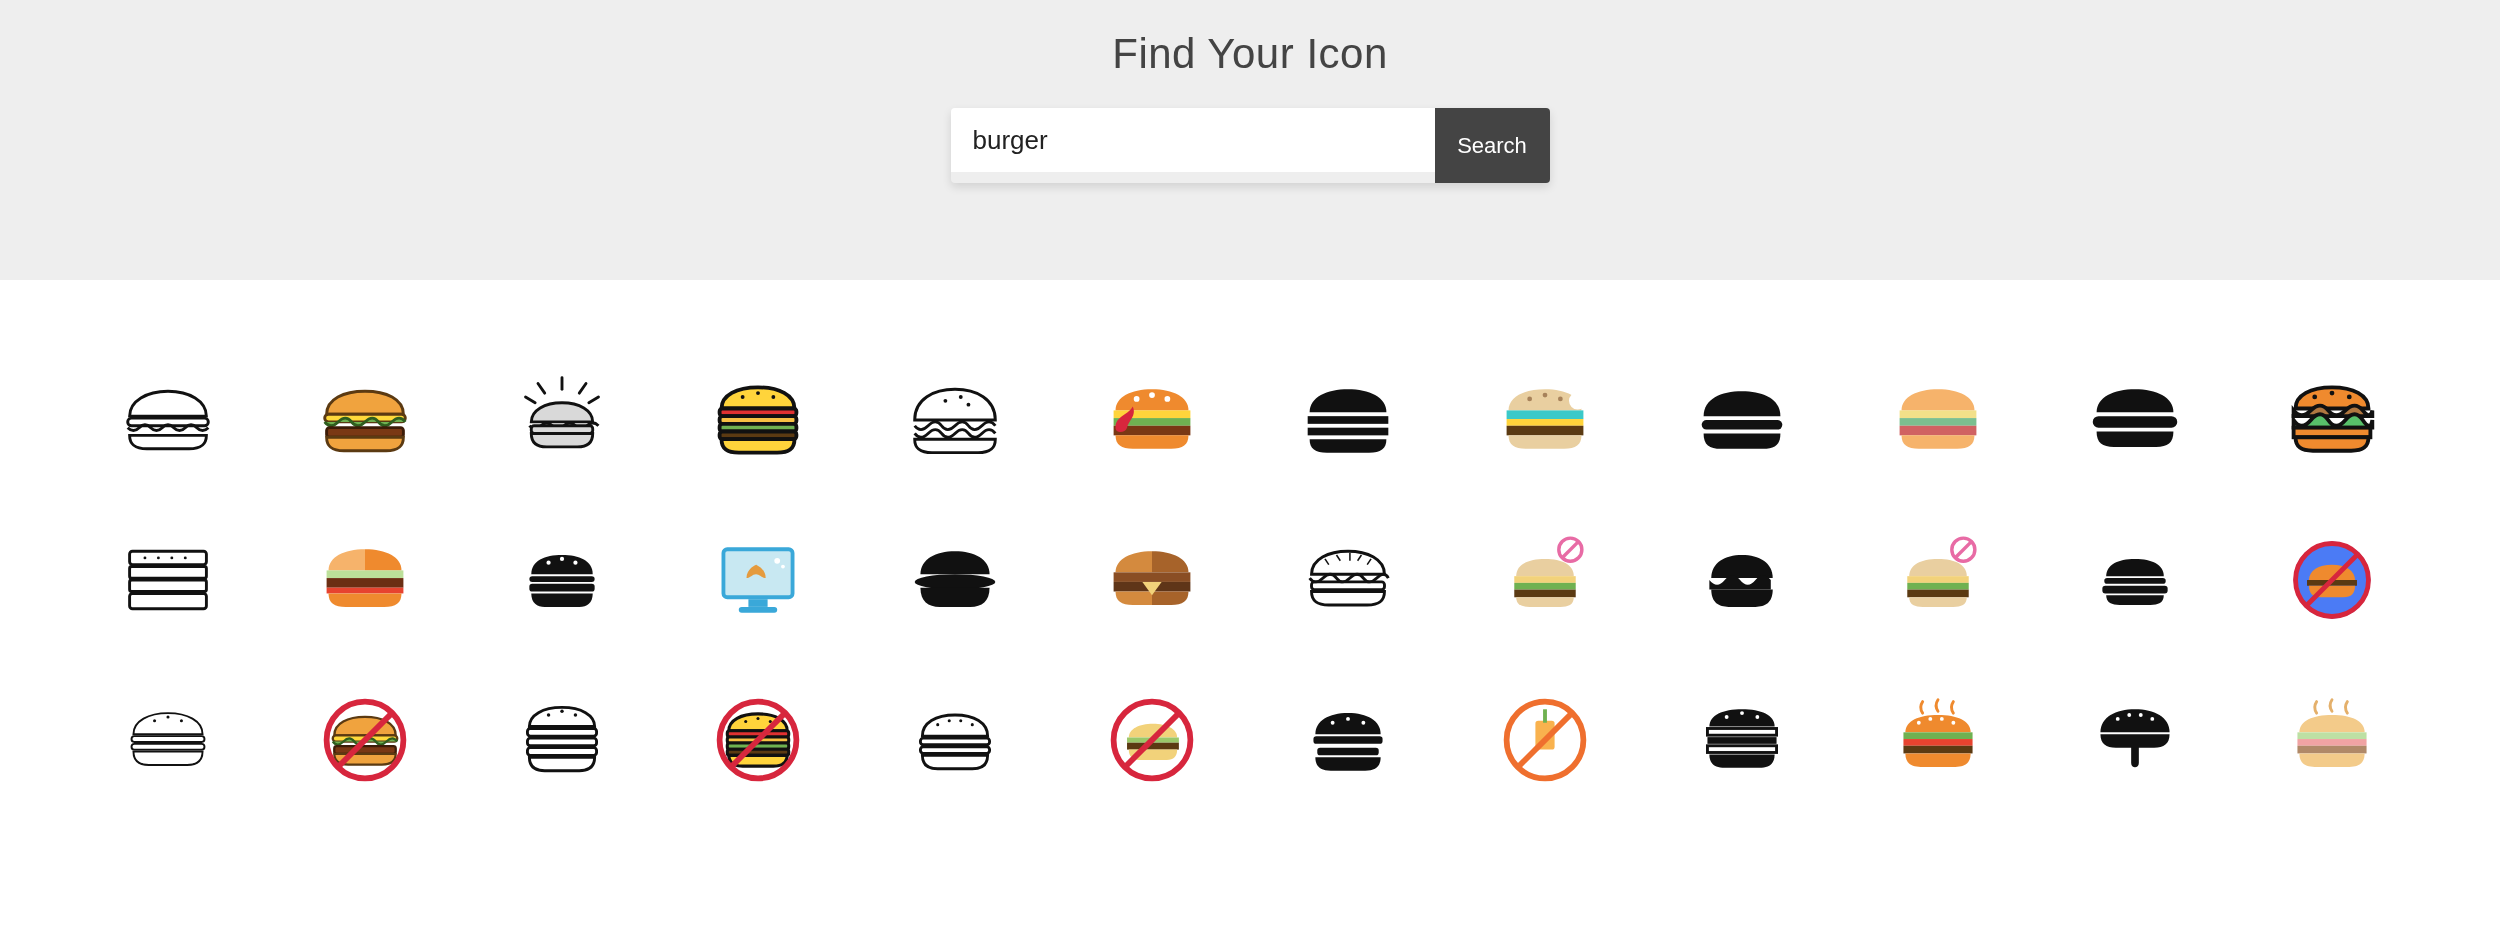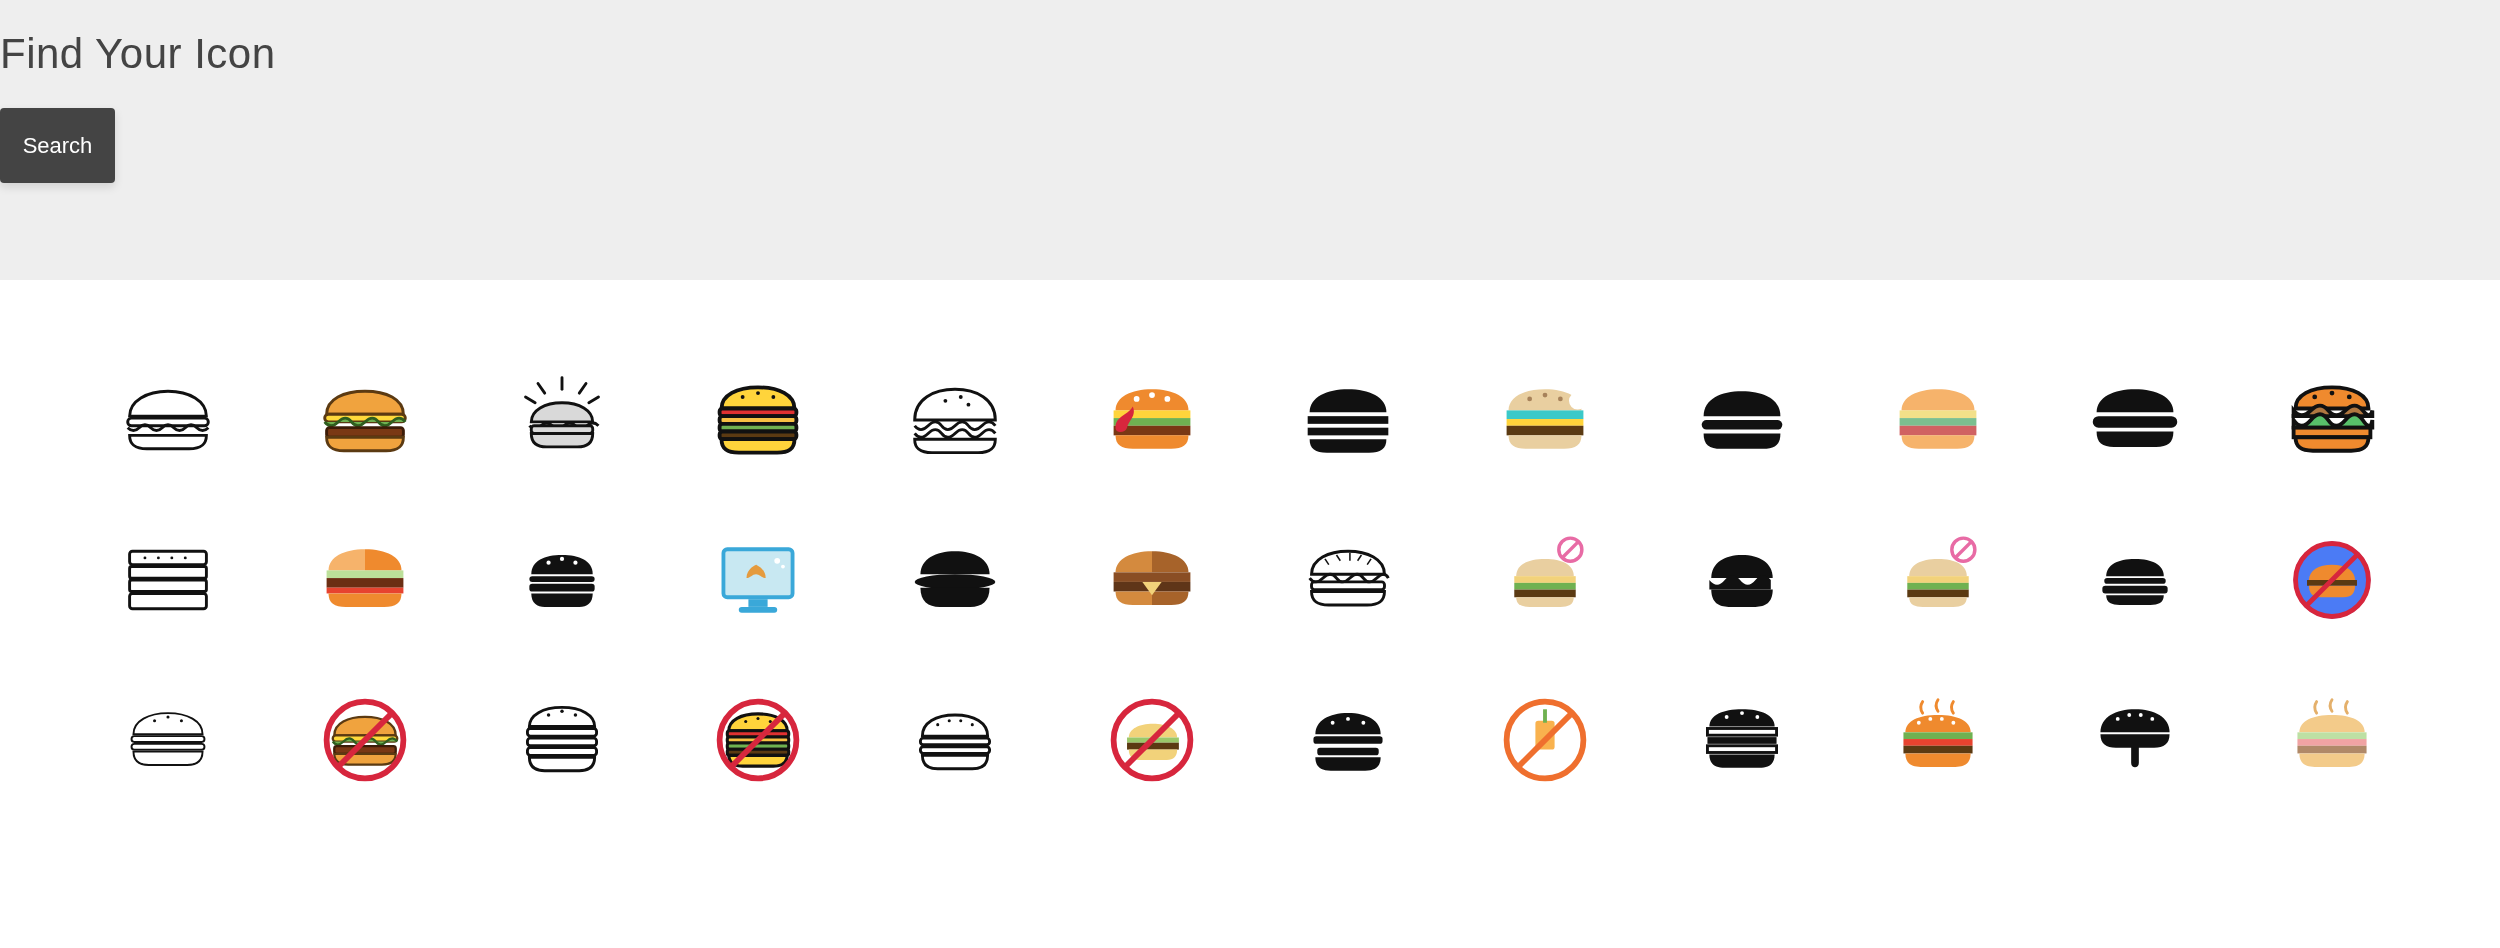--- a/index.html
+++ b/index.html
@@ -1,33 +1,34 @@
 <!DOCTYPE html>
 <html><head>
 <meta charset="utf-8">
 <style>
   html,body{margin:0;padding:0;font-family:"Helvetica Neue",Arial,sans-serif;background:#fff;color:#333;width:2500px}
-  .header{background:#eeeeee;height:280px;display:flex;flex-direction:column;align-items:flex-start;padding-top:20px;box-sizing:border-box}
+  .header{background:#eeeeee;height:280px;display:flex;flex-direction:column;align-items:center;padding-top:20px;box-sizing:border-box}
   .header h1{font-weight:400;font-size:42px;color:#444;letter-spacing:.5px;margin:10px 0 30px}
   .search-wrap{display:flex;box-shadow:0 4px 10px rgba(0,0,0,.12);border-radius:4px;overflow:hidden}
   .search-input{width:440px;height:64px;border:none;font-size:26px;padding:0 22px;outline:none;background:#fff;color:#222}
   .search-input::placeholder{color:#bbb}
   .search-btn{height:75px;width:115px;background:#444;border:none;color:#fff;font-size:22px;cursor:pointer}
 
   .grid{display:grid;grid-template-columns:repeat(12,1fr);gap:40px 20px;padding:80px 80px 60px;justify-items:center}
   .cell{width:120px;height:120px;display:flex;align-items:center;justify-content:center;cursor:pointer}
   svg{width:96px;height:96px;display:block}
 
 </style>
 </head>
 <body>
 
 <div class="header">
   <h1>Find Your Icon</h1>
   <div class="search-wrap">
+    <input class="search-input" value="burger" style="">
     <button class="search-btn">Search</button>
   </div>
 </div>
 
 <div class="grid" id="grid">
     <div class="cell">
       <svg viewBox="0 0 100 100">
         <use href="#ico-outline"></use>
       </svg>
     </div>

